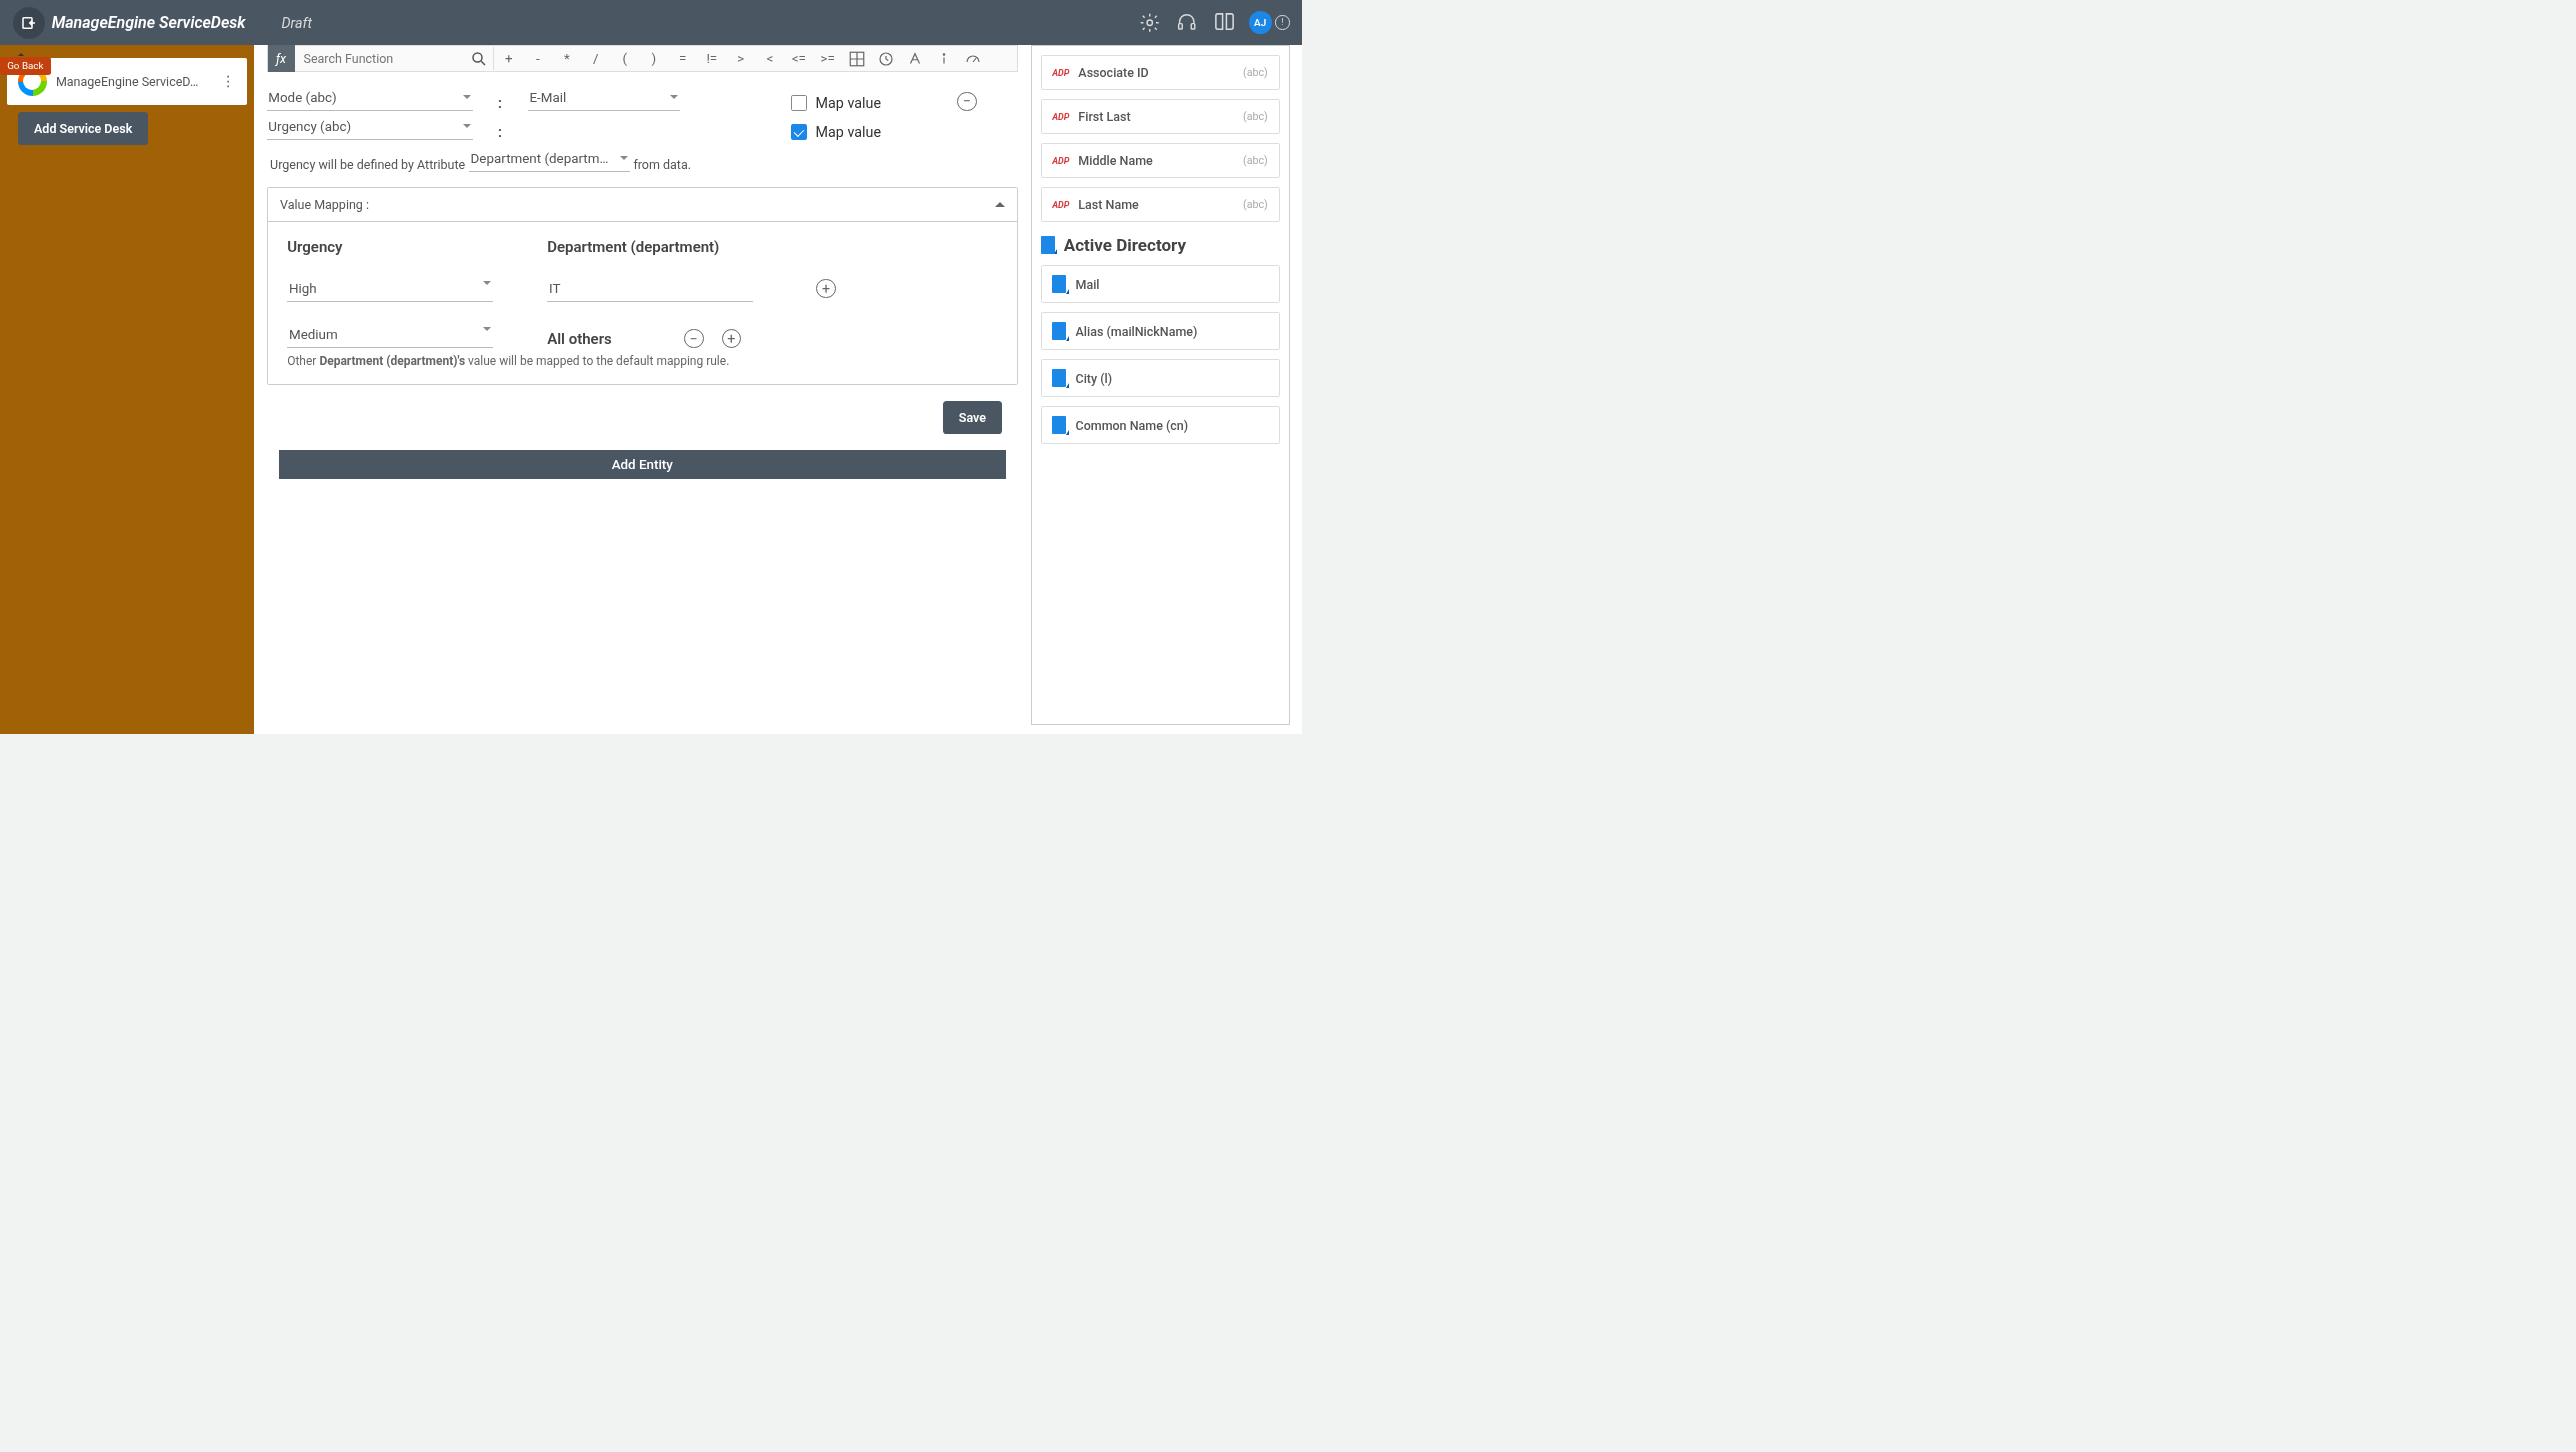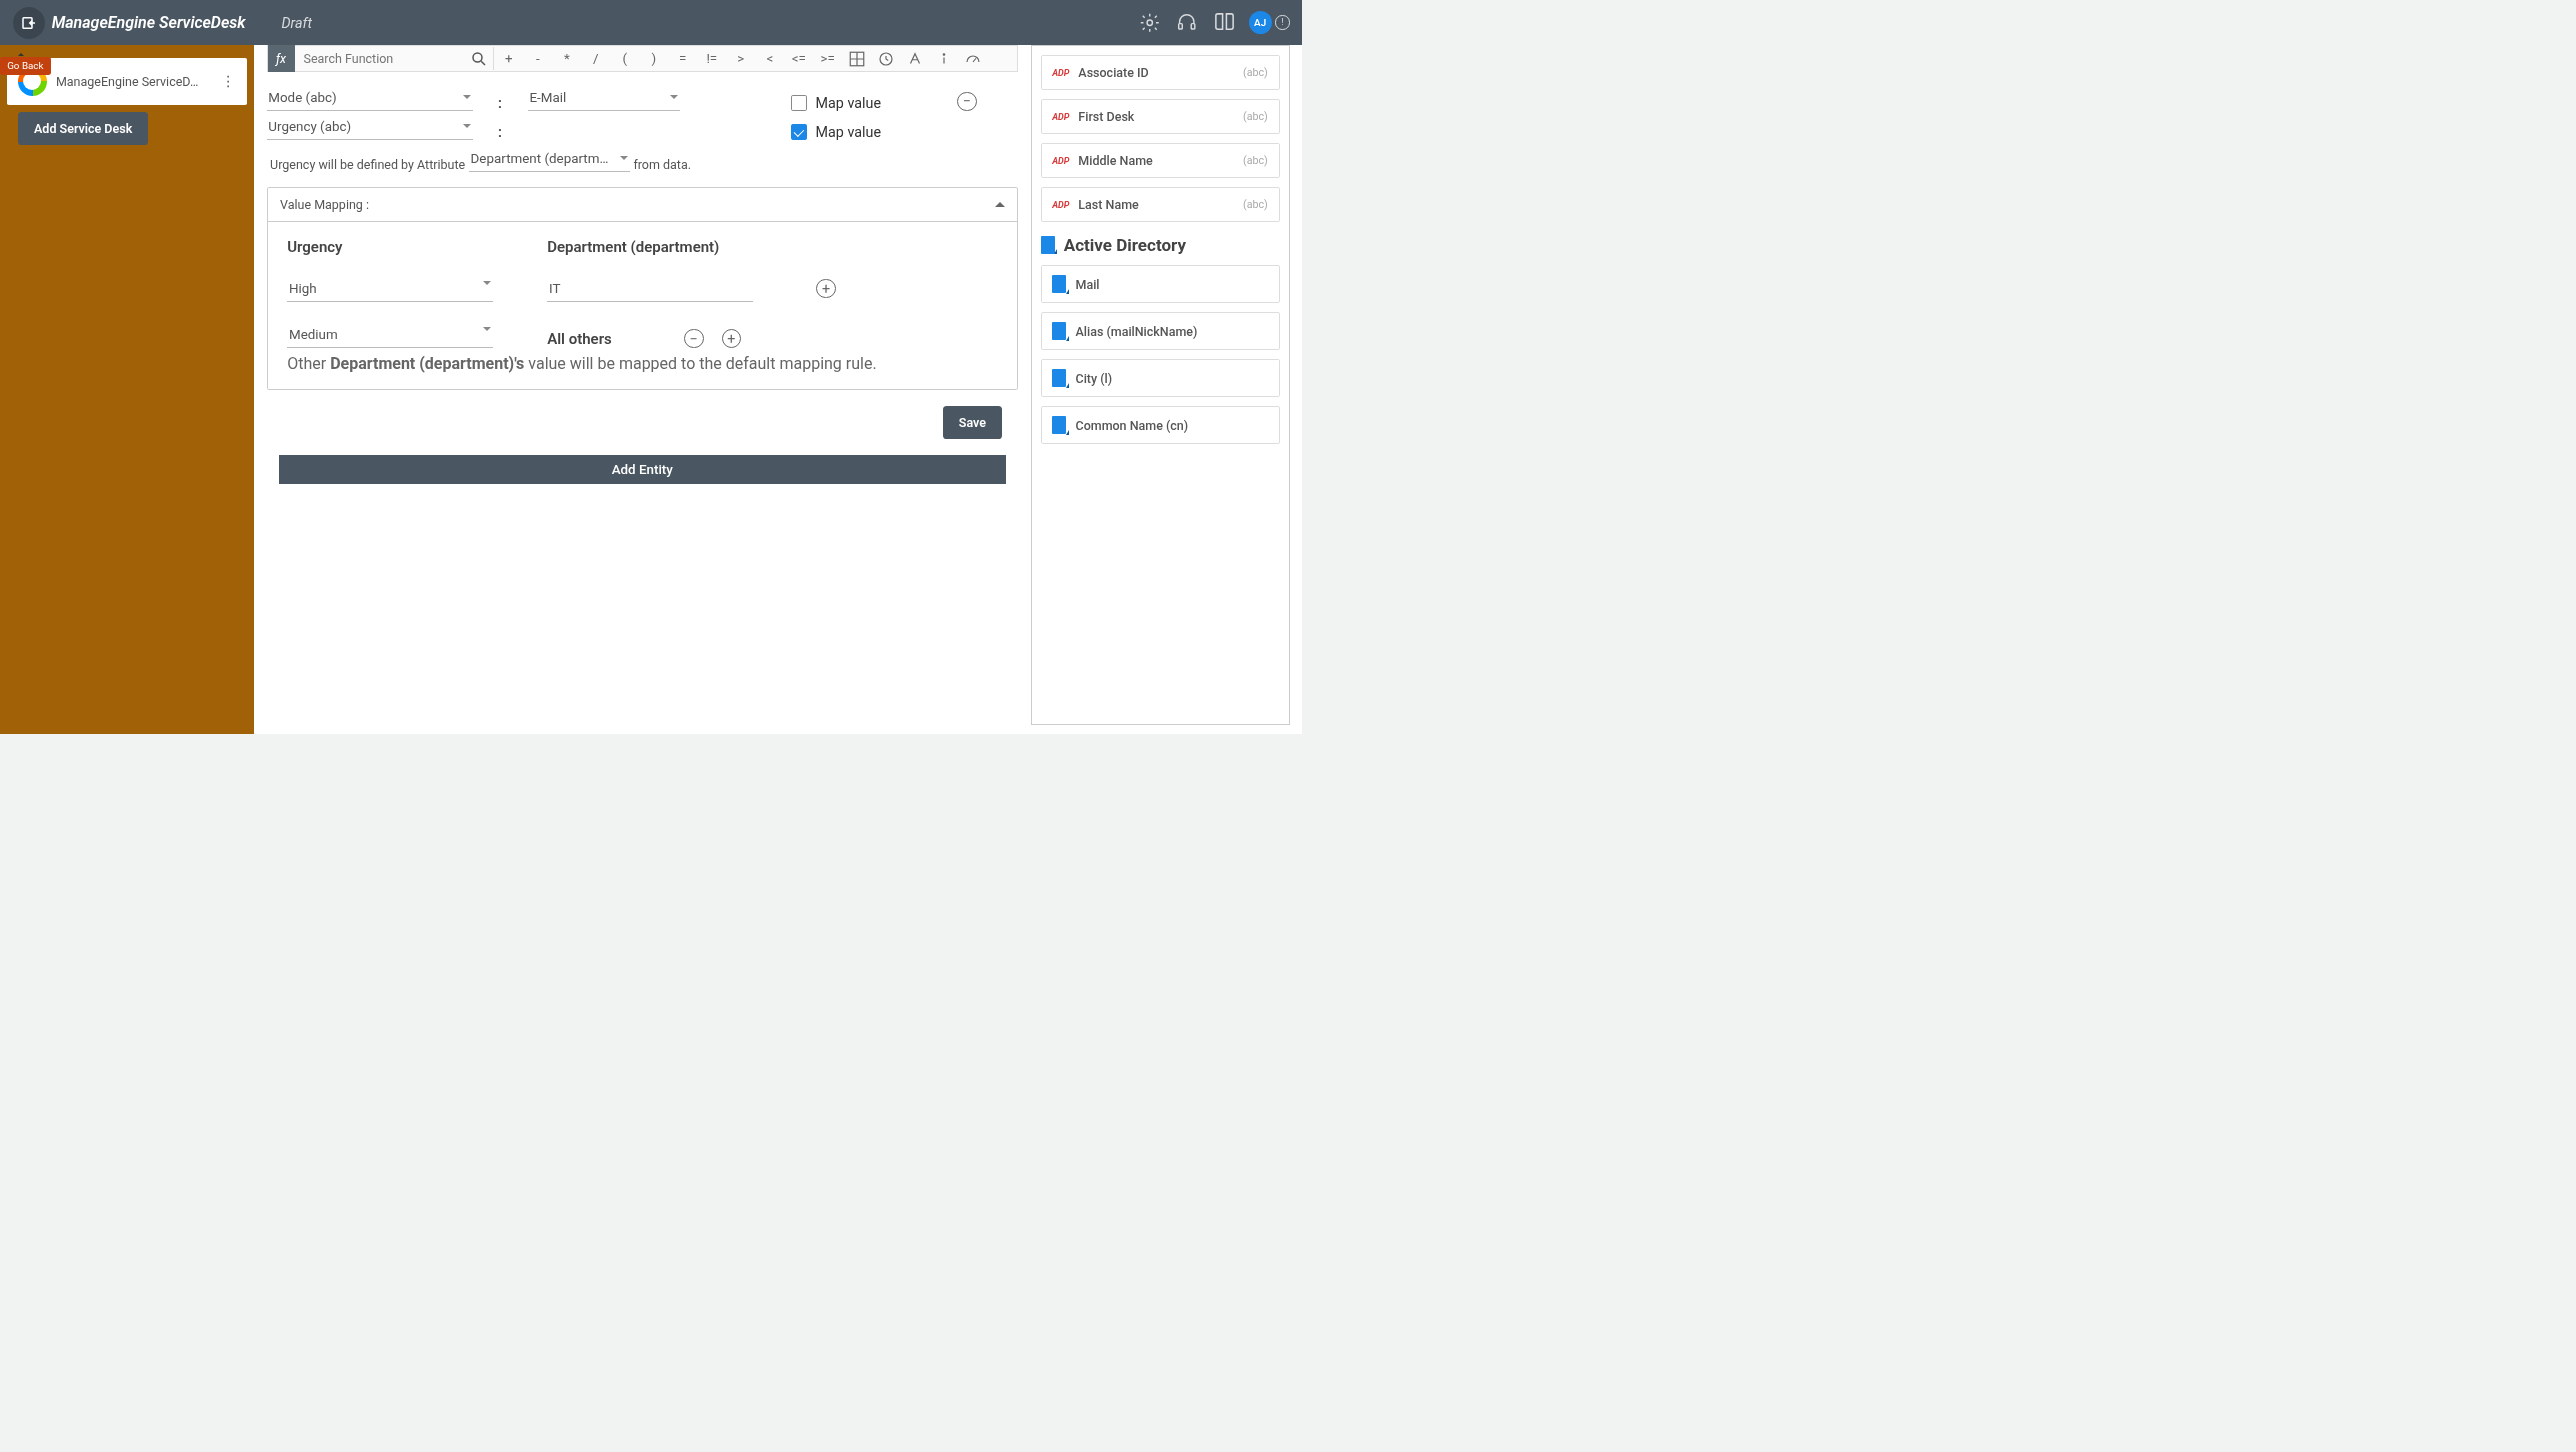--- a/index.html
+++ b/index.html
@@ -68,21 +68,21 @@
 .vm-panel { border: 0.9px solid #ccc; border-radius: 1.8px; margin-bottom: 12.5px; }
 .vm-header { padding: 9px 12.5px; display: flex; align-items: center; justify-content: space-between; cursor: pointer; border-bottom: 0.9px solid #ccc; font-size: 12.5px; color: #555; }
 .vm-caret-up { width:0; height:0; border-left:5.4px solid transparent; border-right:5.4px solid transparent; border-bottom:5.4px solid #666; }
 .vm-body { padding: 16px 19.7px; }
 .vm-row { display: flex; align-items: center; gap: 54px; margin-bottom: 19.7px; }
 .vm-col-title { font-size: 15px; font-weight: 600; color: #444; width: 206px; }
 .vm-dd { width: 206px; padding: 5.4px 1.8px; border: none; border-bottom: 0.9px solid #bbb; font-size: 13.4px; color: #555; display: flex; justify-content: space-between; cursor: pointer; }
 .vm-input { width: 206px; padding: 5.4px 1.8px; border: none; border-bottom: 0.9px solid #bbb; font-size: 13.4px; color: #555; outline: none; }
 .vm-plus { width:19.7px; height:19.7px; border:1.3px solid #666; border-radius:50%; display:flex; align-items:center; justify-content:center; cursor:pointer; margin-left: 9px; color:#666; }
 .vm-text { font-size: 15px; font-weight: 600; color: #444; }
-.vm-note { font-size: 16px; color: #666; margin-top: 5.4px; }
+.vm-note { font-size: 12px; color: #666; margin-top: 5.4px; }
 .vm-controls { display: flex; gap: 9px; margin-left: 9px; }
 
 
 .attrs { width: 259px; border: 0.9px solid #ccc; padding: 9px; overflow-y: auto; margin-right: 12.5px; margin-bottom: 9px; position: relative; }
 .attr-card { border: 0.9px solid #ddd; border-radius: 1.8px; padding: 9px 10.7px; margin-bottom: 9px; display: flex; align-items: center; gap: 9px; cursor: pointer; }
 .attr-icon-adp { font-size: 9px; font-weight: 700; font-style: italic; color: #d93a3a; }
 .attr-icon-ad { width:14.3px; height:18px; background:#1b87e6; border-radius:0.9px; position:relative; flex-shrink:0; }
 .attr-icon-ad::after { content:""; position:absolute; bottom:-0.9px; right:-2.7px; width:0; height:0; border-left:3.6px solid transparent; border-bottom:5.4px solid #0d5aa0; }
 .attr-label { font-size: 12.5px; color: #555; font-weight: 500; }
 .attr-type { font-size: 10.7px; color: #aaa; margin-left: auto; }
@@ -279,21 +279,21 @@
 
         <div class="attrs">
 
           <div class="attr-card">
             <span class="attr-icon-adp">ADP</span>
             <span class="attr-label">Associate ID</span>
             <span class="attr-type">(abc)</span>
           </div>
           <div class="attr-card">
             <span class="attr-icon-adp">ADP</span>
-            <span class="attr-label">First Desk</span>
+            <span class="attr-label">First Last</span>
             <span class="attr-type">(abc)</span>
           </div>
           <div class="attr-card">
             <span class="attr-icon-adp">ADP</span>
             <span class="attr-label">Middle Name</span>
             <span class="attr-type">(abc)</span>
           </div>
           <div class="attr-card">
             <span class="attr-icon-adp">ADP</span>
             <span class="attr-label">Last Name</span>

